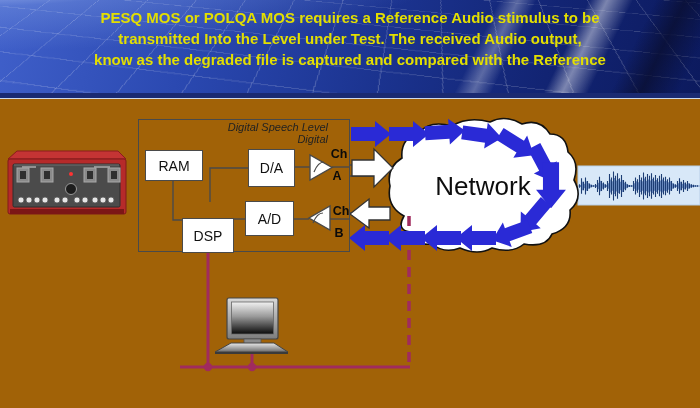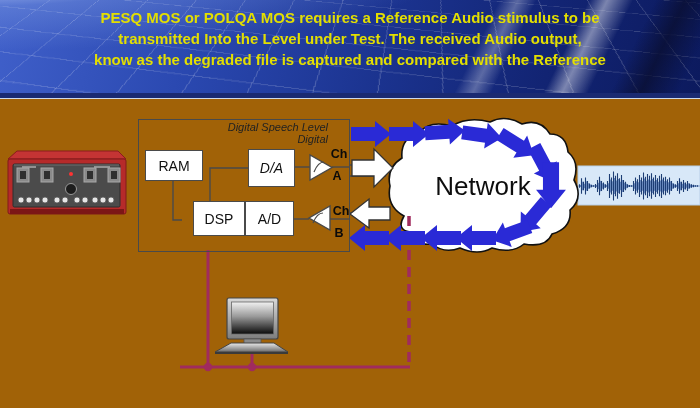--- a/index.html
+++ b/index.html
@@ -180,22 +180,22 @@
     </g>
   </svg>
 
   <div class="labels">
     <div class="abs outer-box" style="left:138px;top:119px;width:210px;height:131px;"></div>
     <div class="abs an-title" style="left:158px;top:121px;width:170px;text-align:right;">
       <div>Digital Speech Level</div>
       <div>Digital</div>
     </div>
     <div class="abs blk" style="left:145px;top:150px;width:56px;height:29px;">RAM</div>
-    <div class="abs blk" style="left:248px;top:149px;width:45px;height:36px;font-style:italic;">D/A</div>
-    <div class="abs blk" style="left:182px;top:201px;width:50px;height:33px;margin-left:11px;">DSP</div>
+    <div class="abs blk" style="left:248px;top:149px;width:45px;height:36px;">D/A</div>
+    <div class="abs blk" style="left:182px;top:218px;width:50px;height:33px;">DSP</div>
     <div class="abs blk" style="left:245px;top:201px;width:47px;height:33px;">A/D</div>
     <div class="abs chlbl" style="left:329px;top:147px;width:20px;">Ch</div>
     <div class="abs chlbl" style="left:329px;top:169px;width:16px;">A</div>
     <div class="abs chlbl" style="left:331px;top:204px;width:20px;">Ch</div>
     <div class="abs chlbl" style="left:331px;top:226px;width:16px;">B</div>
     <div class="abs net-lbl" style="left:413px;top:171px;width:140px;">Network</div>
   </div>
 
 </div>
 

